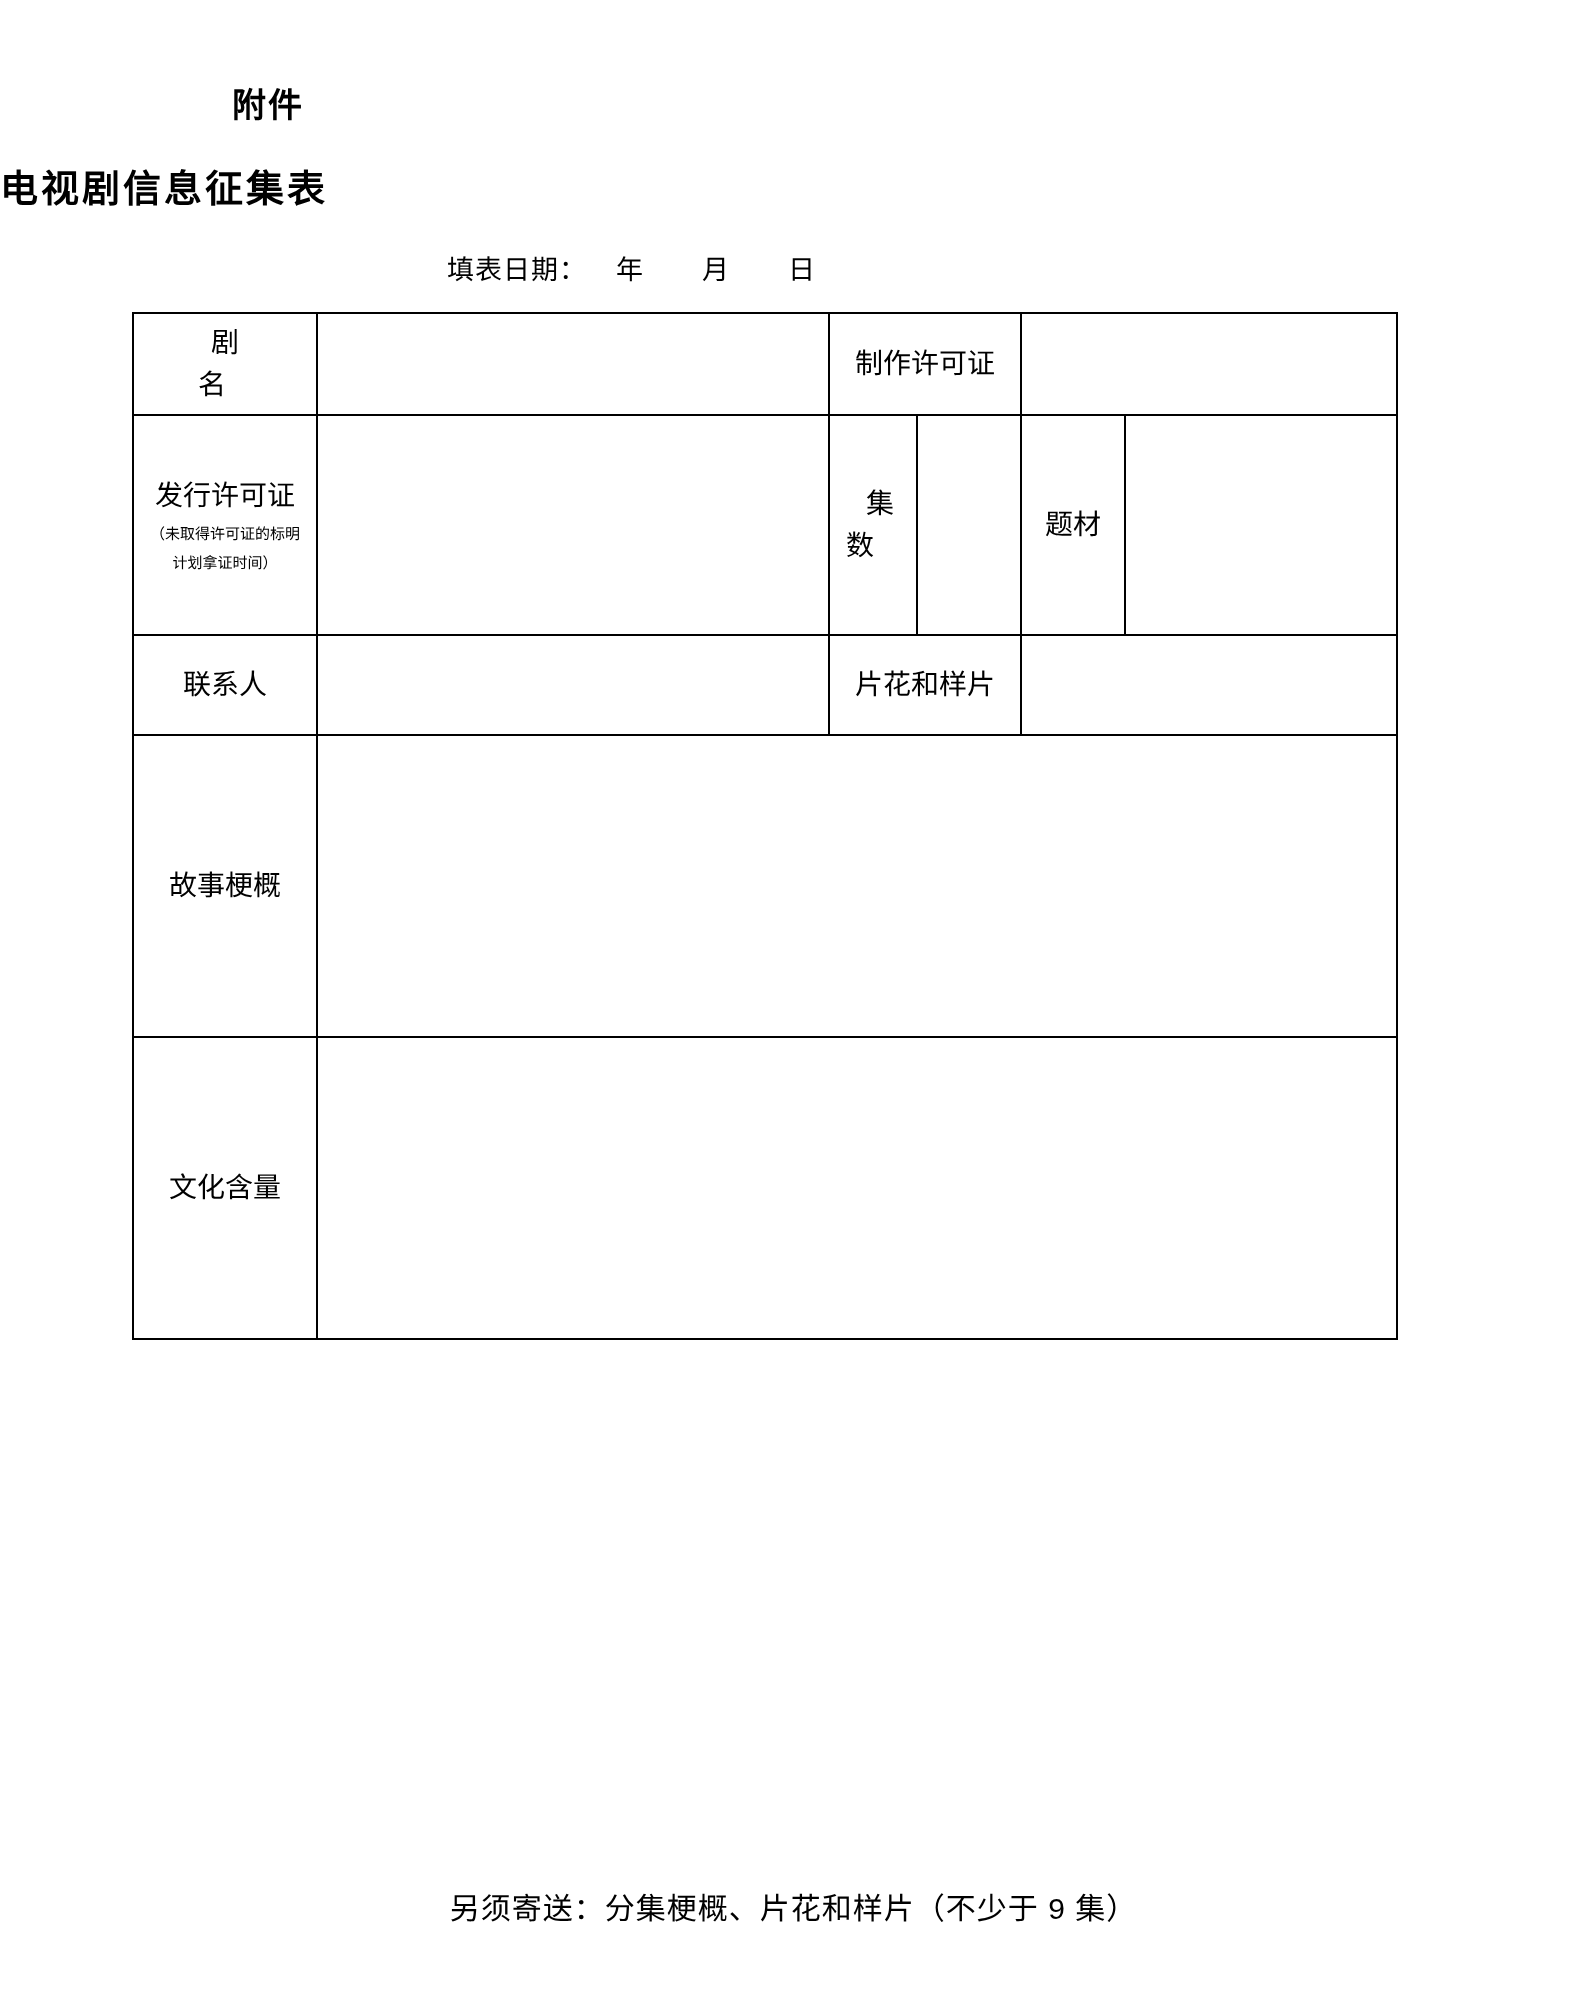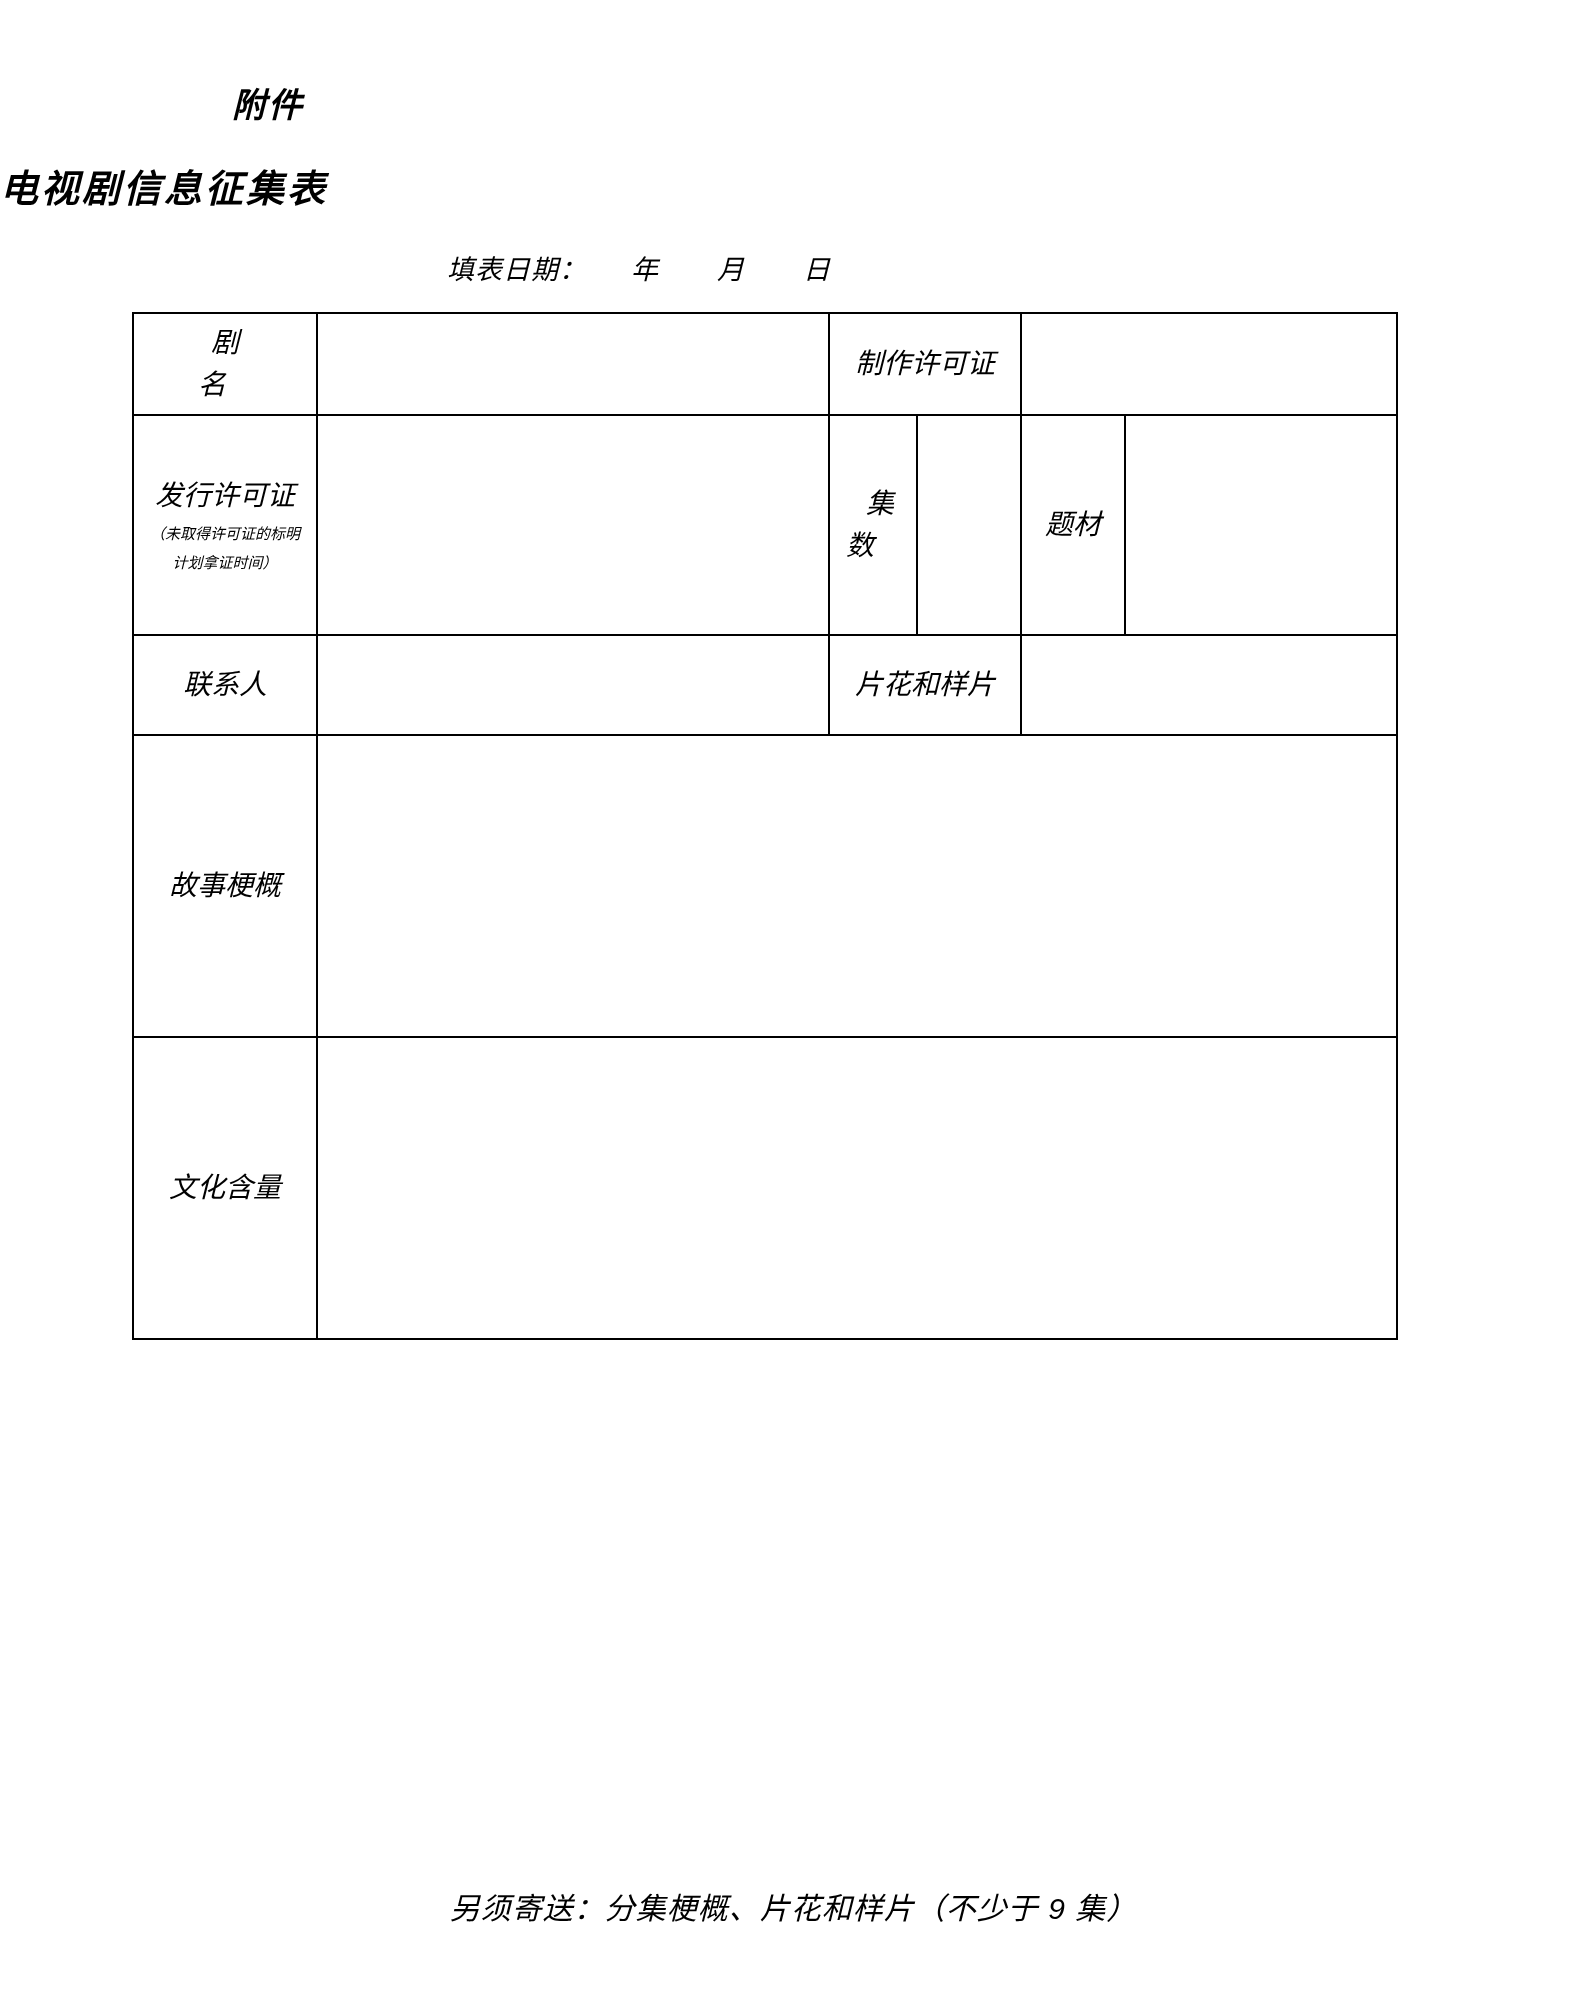--- a/index.html
+++ b/index.html
@@ -13,21 +13,20 @@
     font-family: "Liberation Serif", "DejaVu Serif", serif;
     color: #000000;
     position: relative;
   }
   .page {
     position: relative;
     width: 1587px;
     height: 2009px;
     box-sizing: border-box;
     padding: 12px;
-    font-style: italic;
   }
   .attachment-label {
     position: absolute;
     left: 232px;
     top: 78px;
     font-family: "Liberation Sans", "DejaVu Sans", sans-serif;
     font-weight: bold;
     font-size: 34px;
     letter-spacing: 2px;
   }
@@ -44,21 +43,21 @@
   }
   .date-line {
     position: absolute;
     right: 620px;
     top: 248px;
     width: 520px;
     font-size: 27px;
     letter-spacing: 1px;
     white-space: nowrap;
   }
-  .date-line .dl-label { margin-right: 44px; }
+  .date-line .dl-label { margin-right: 29px; }
   .date-line .dl-y { margin-right: 58px; }
   .date-line .dl-m { margin-right: 58px; }
 
   table.form {
     position: absolute;
     left: 132px;
     top: 312px;
     width: 1264px;
     border-collapse: collapse;
     table-layout: fixed;

